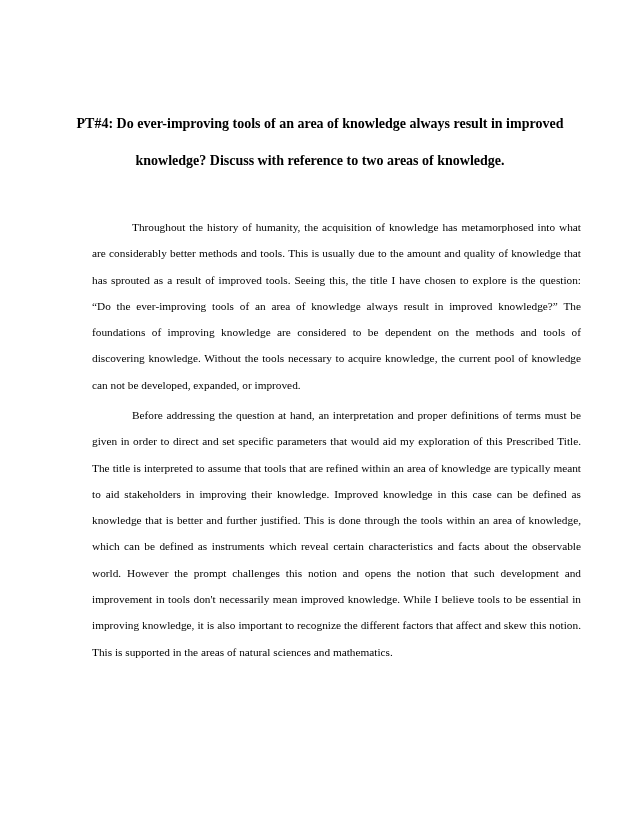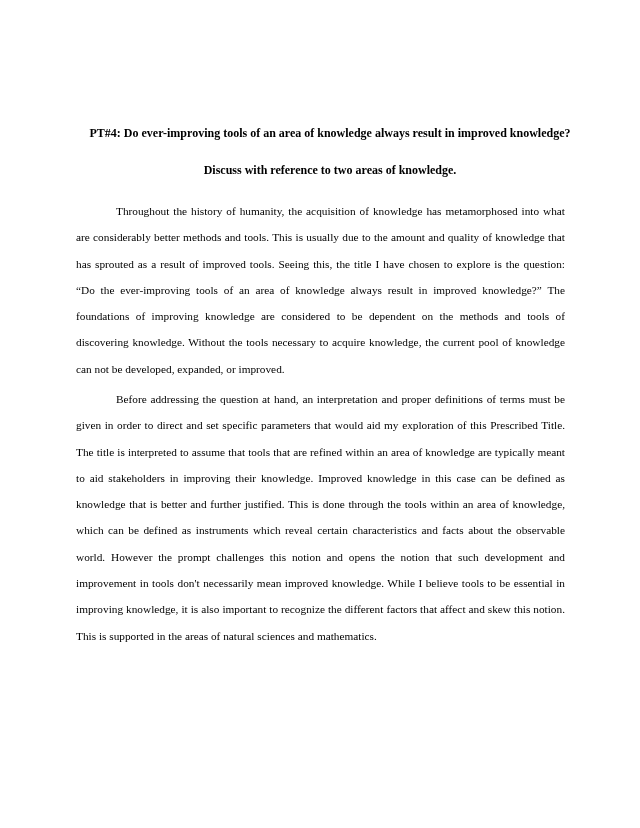--- a/index.html
+++ b/index.html
@@ -4,27 +4,27 @@
 <style>
   html, body { margin: 0; padding: 0; background: #ffffff; }
   body { width: 640px; height: 828px; position: relative; overflow: hidden; }
   .page {
     position: absolute; left: 0; top: 0; width: 640px; height: 828px;
     background: #ffffff; color: #000000;
     font-family: "Liberation Serif", "DejaVu Serif", serif;
   }
   .title {
     position: absolute; left: 70px; top: 105px; width: 500px;
-    text-align: center; font-weight: bold; font-size: 12px;
-    line-height: 37px; margin: 10px;
+    text-align: center; font-weight: bold; font-size: 14px;
+    line-height: 37px; margin: 0;
   }
   .para {
     position: absolute; left: 76px; width: 489px;
     font-size: 11.3px; line-height: 26.3px;
-    text-align: justify; text-indent: 40px; margin: 0;
+    text-align: justify; text-indent: 40px; margin: 16px;
   }
   #p1 { top: 198px; }
   #p2 { top: 386px; }
 </style>
 </head>
 <body>
 
 <div class="page">
   <h1 class="title" id="title">PT#4: Do ever-improving tools of an area of knowledge always result in improved knowledge? Discuss with reference to two areas of knowledge.</h1>
   <p class="para" id="p1">Throughout the history of humanity, the acquisition of knowledge has metamorphosed into what are considerably better methods and tools. This is usually due to the amount and quality of knowledge that has sprouted as a result of improved tools. Seeing this, the title I have chosen to explore is the question: “Do the ever-improving tools of an area of knowledge always result in improved knowledge?” The foundations of improving knowledge are considered to be dependent on the methods and tools of discovering knowledge. Without the tools necessary to acquire knowledge, the current pool of knowledge can not be developed, expanded, or improved.</p>

